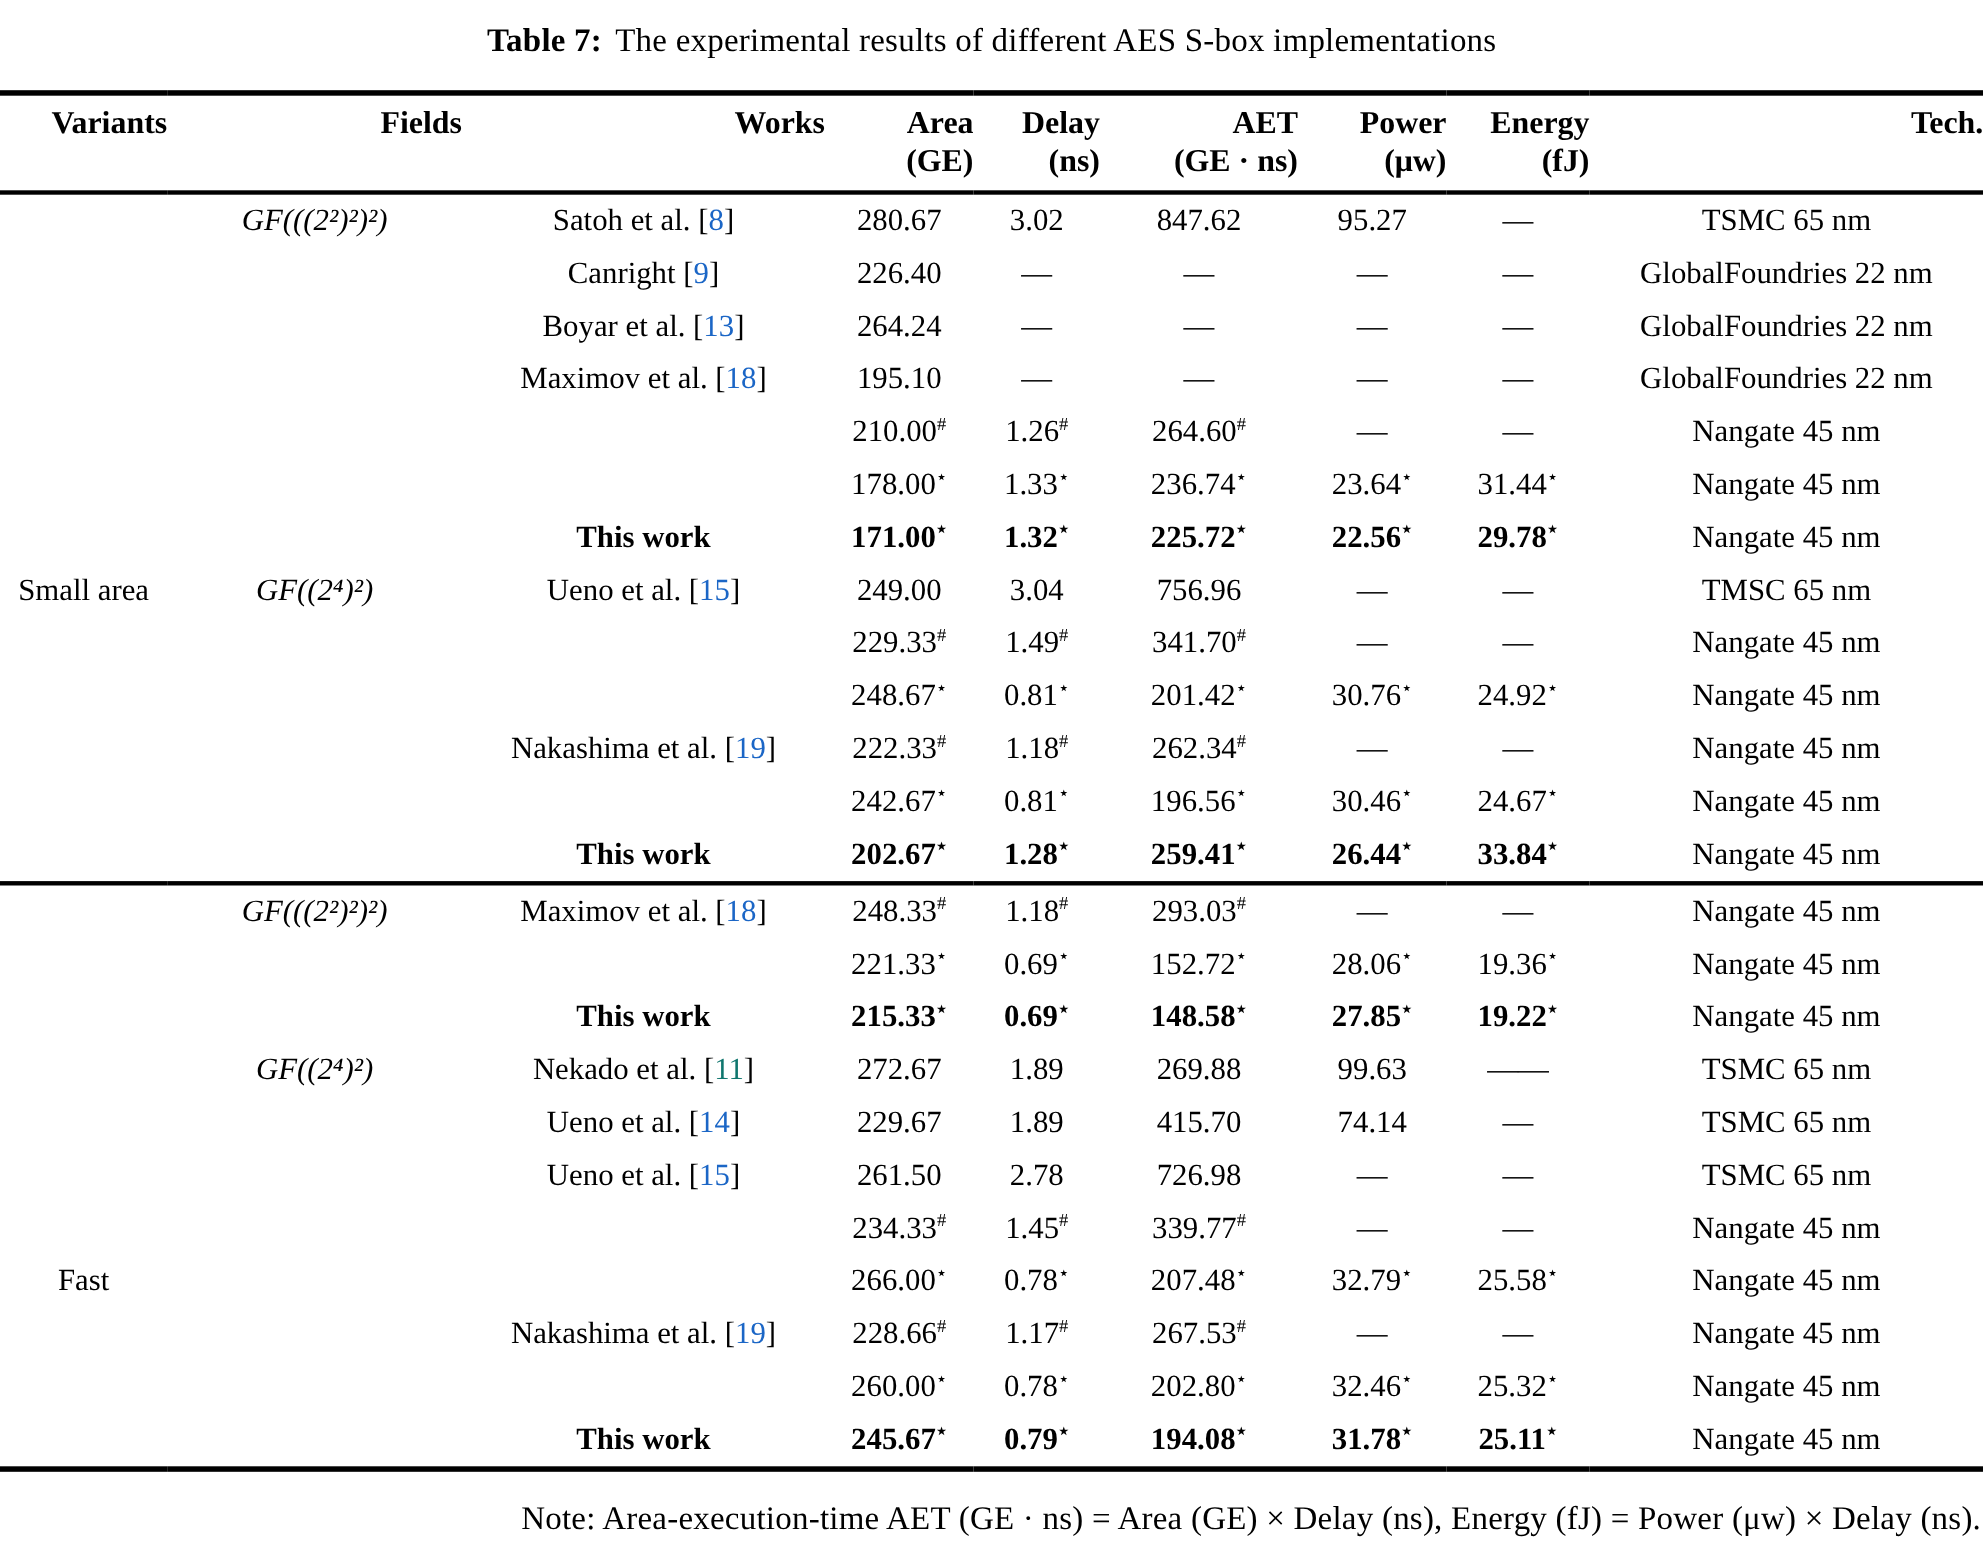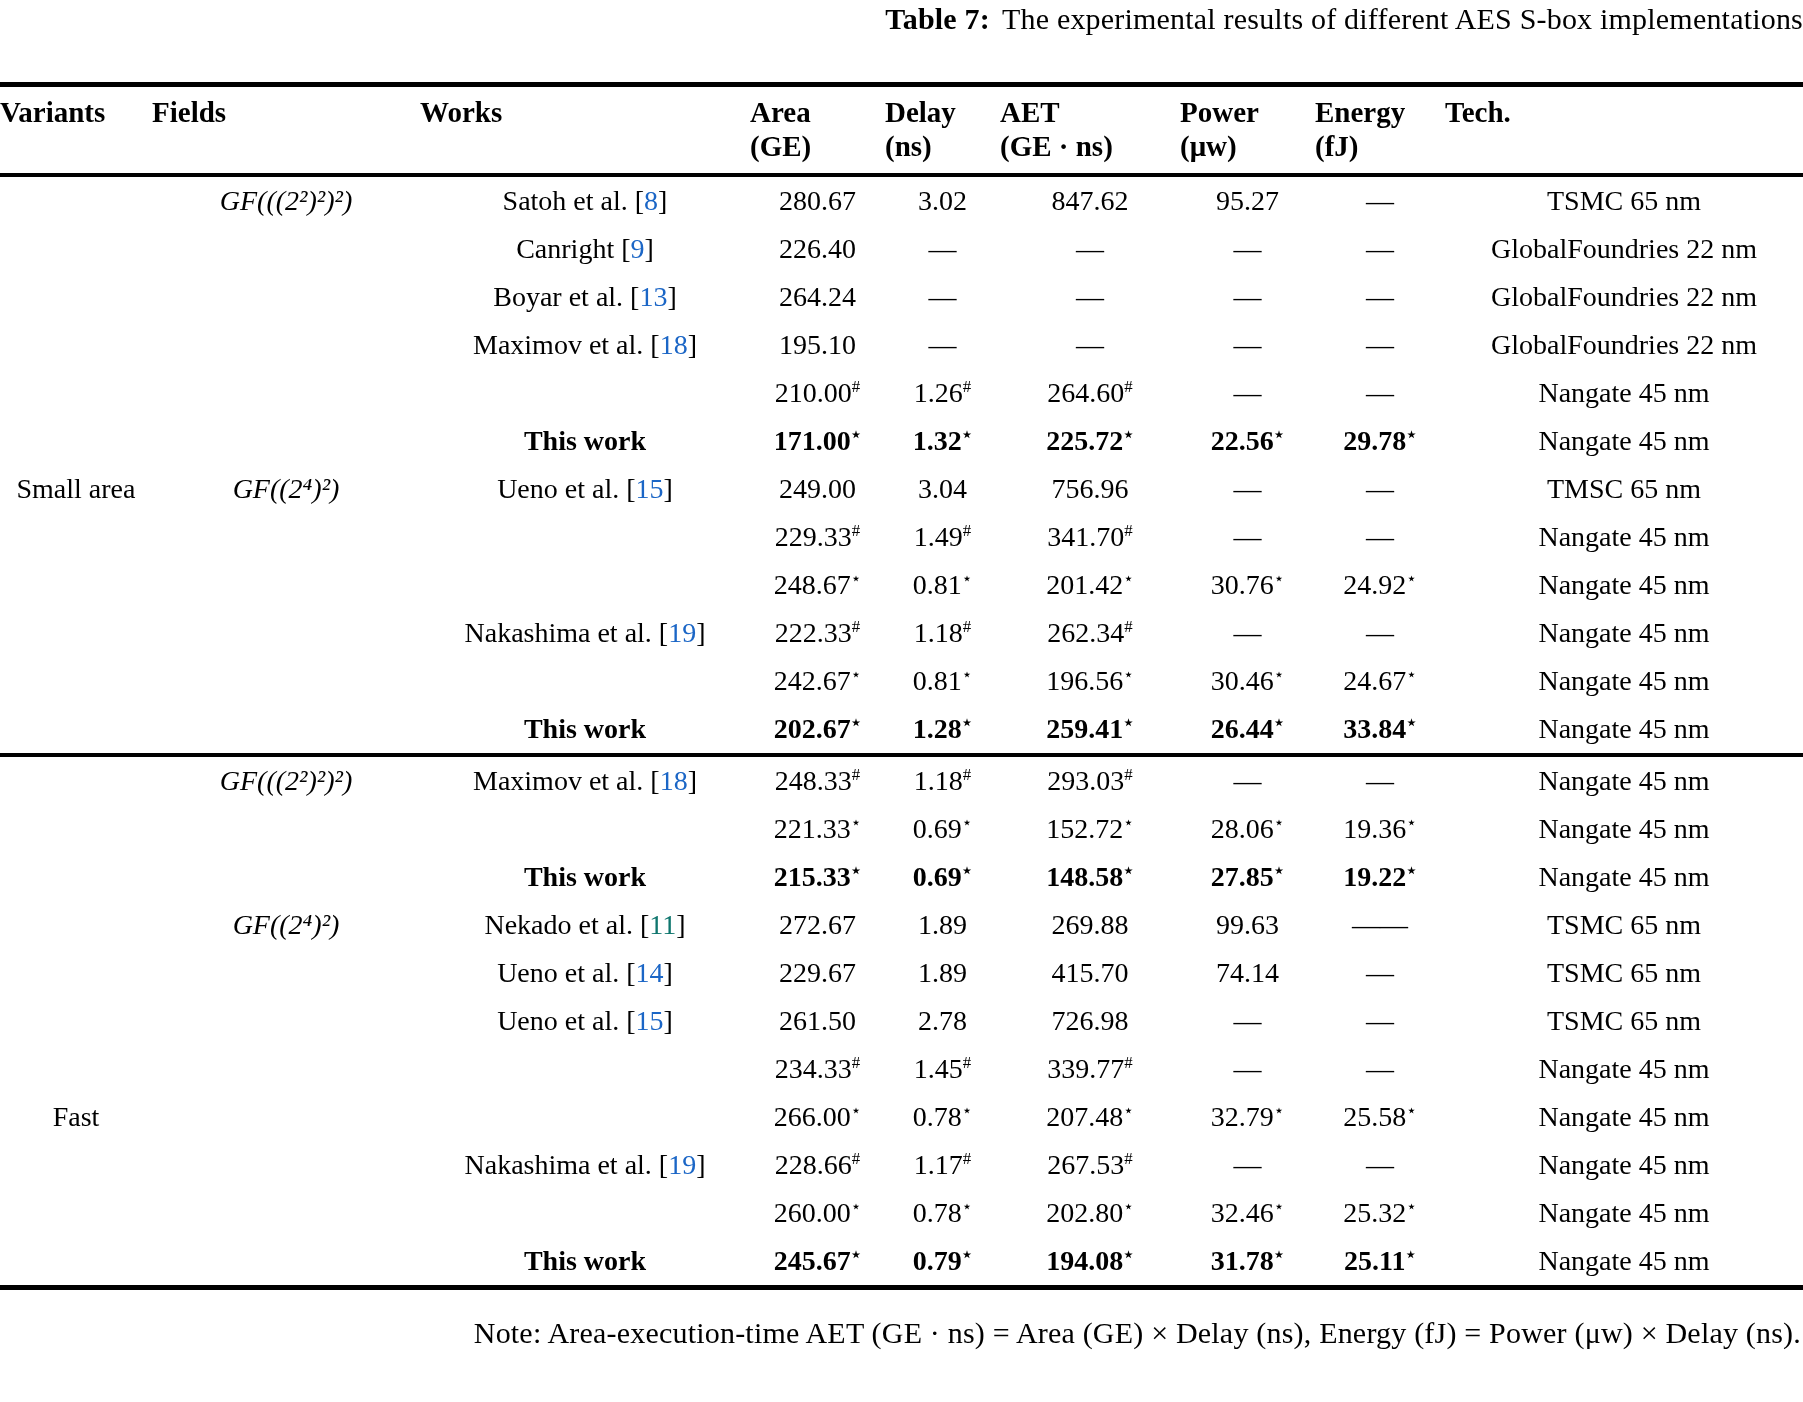--- a/index.html
+++ b/index.html
@@ -2,31 +2,31 @@
 <html><head>
 <meta charset="utf-8">
 <style>
   html,body{margin:0;padding:0;background:#ffffff;}
   .page{
     width:1803px;height:1402px;box-sizing:border-box;
     font-family:"Liberation Serif",serif;color:#000;background:#fff;
     overflow:hidden;
   }
   .caption{
-    text-align:right;font-size:30px;height:82px;box-sizing:border-box;
-    padding-top:2px;letter-spacing:0.2px;
+    text-align:center;font-size:30px;height:82px;box-sizing:border-box;
+    padding-top:20px;letter-spacing:0.2px;
   }
   .cap-label{font-weight:bold;margin-right:12px;}
   table.results{
     border-collapse:collapse;table-layout:fixed;width:1803px;
     border-top:5px solid #000;
   }
   thead th{
     border-bottom:4px solid #000;font-size:29px;font-weight:bold;
-    padding:8px 0 10px;vertical-align:top;text-align:left;white-space:nowrap;
+    padding:8px 0 10px;vertical-align:top;text-align:right;white-space:nowrap;
   }
   thead .h1{line-height:34px;}
   thead .h2{line-height:34px;min-height:34px;}
   tbody td{
     height:48px;line-height:48px;font-size:28px;text-align:center;
     padding:0;white-space:nowrap;overflow:visible;
   }
   td.fields{font-style:italic;}
   tr.section-end td{border-bottom:4px solid #000;}
   tbody tr:last-child td{border-bottom:5px solid #000;}
@@ -146,20 +146,31 @@
           <td class="variants"></td>
           <td class="fields"></td>
           <td class="works b"></td>
           <td class="num b">210.00<sup>#</sup></td>
           <td class="num b">1.26<sup>#</sup></td>
           <td class="num b">264.60<sup>#</sup></td>
           <td class="num b">—</td>
           <td class="num b">—</td>
           <td class="tech">Nangate 45 nm</td>
         </tr>
+        <tr>
+          <td class="variants"></td>
+          <td class="fields"></td>
+          <td class="works b"></td>
+          <td class="num b">178.00<sup>⋆</sup></td>
+          <td class="num b">1.33<sup>⋆</sup></td>
+          <td class="num b">236.74<sup>⋆</sup></td>
+          <td class="num b">23.64<sup>⋆</sup></td>
+          <td class="num b">31.44<sup>⋆</sup></td>
+          <td class="tech">Nangate 45 nm</td>
+        </tr>
         <tr class="bold-row">
           <td class="variants"></td>
           <td class="fields"></td>
           <td class="works b">This work</td>
           <td class="num b">171.00<sup>⋆</sup></td>
           <td class="num b">1.32<sup>⋆</sup></td>
           <td class="num b">225.72<sup>⋆</sup></td>
           <td class="num b">22.56<sup>⋆</sup></td>
           <td class="num b">29.78<sup>⋆</sup></td>
           <td class="tech">Nangate 45 nm</td>

